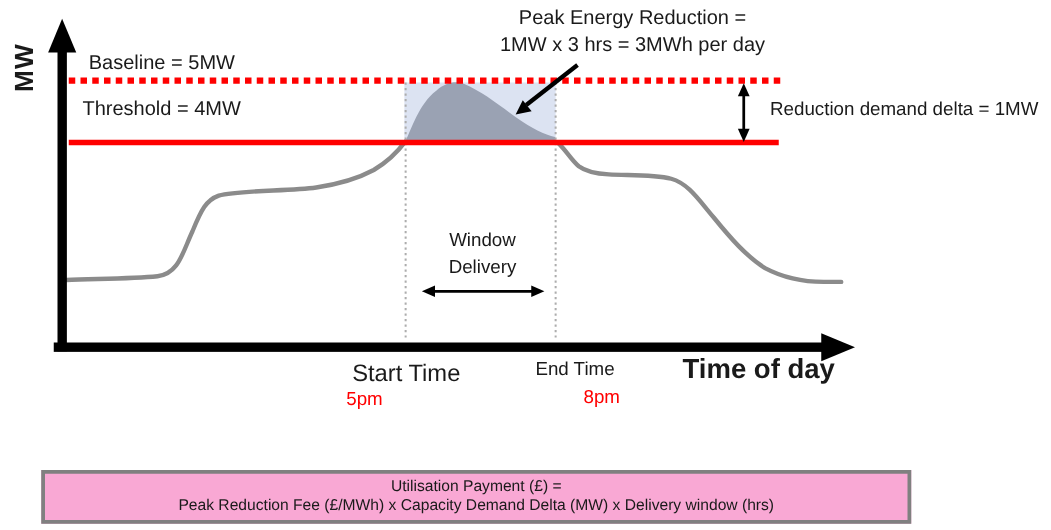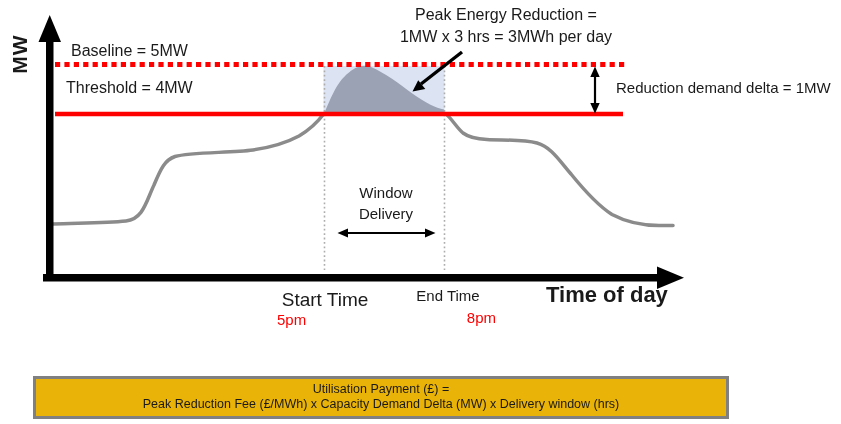--- a/index.html
+++ b/index.html
@@ -20,26 +20,26 @@
     left:378px;top:4px;width:256px;text-align:center;
     font-size:16px;line-height:22px;white-space:nowrap;
   }
   .capacity-label{left:616px;top:79px;font-size:15px;}
   .delivery-label{
     left:330px;top:182px;width:112px;text-align:center;
     font-size:15px;line-height:21px;
   }
   .start-label{left:277px;top:289px;width:96px;text-align:center;font-size:19px;}
   .start-value{left:277px;top:311px;width:96px;text-align:left;font-size:15px;color:#ff0000;}
-  .end-label{left:400px;top:287px;width:96px;text-align:center;font-size:15px;}
+  .end-label{left:412px;top:287px;width:96px;text-align:center;font-size:15px;}
   .end-value{left:400px;top:309px;width:96px;text-align:right;font-size:15px;color:#ff0000;}
   .xaxis-label{left:546px;top:282px;font-size:22px;font-weight:bold;}
   .formula-box{
     position:absolute;left:33px;top:376px;width:690px;height:34px;
-    border:3px solid #808080;background:#eab308;
+    border:3px solid #808080;background:#f9a8d4;
     text-align:center;font-size:12.5px;line-height:15px;padding-top:3px;
   }
   .formula-line{white-space:nowrap;}
 </style>
 </head>
 <body>
 
 <div id="stage">
 
   <svg id="diagram-svg" width="841" height="340" viewBox="0 0 841 340">

